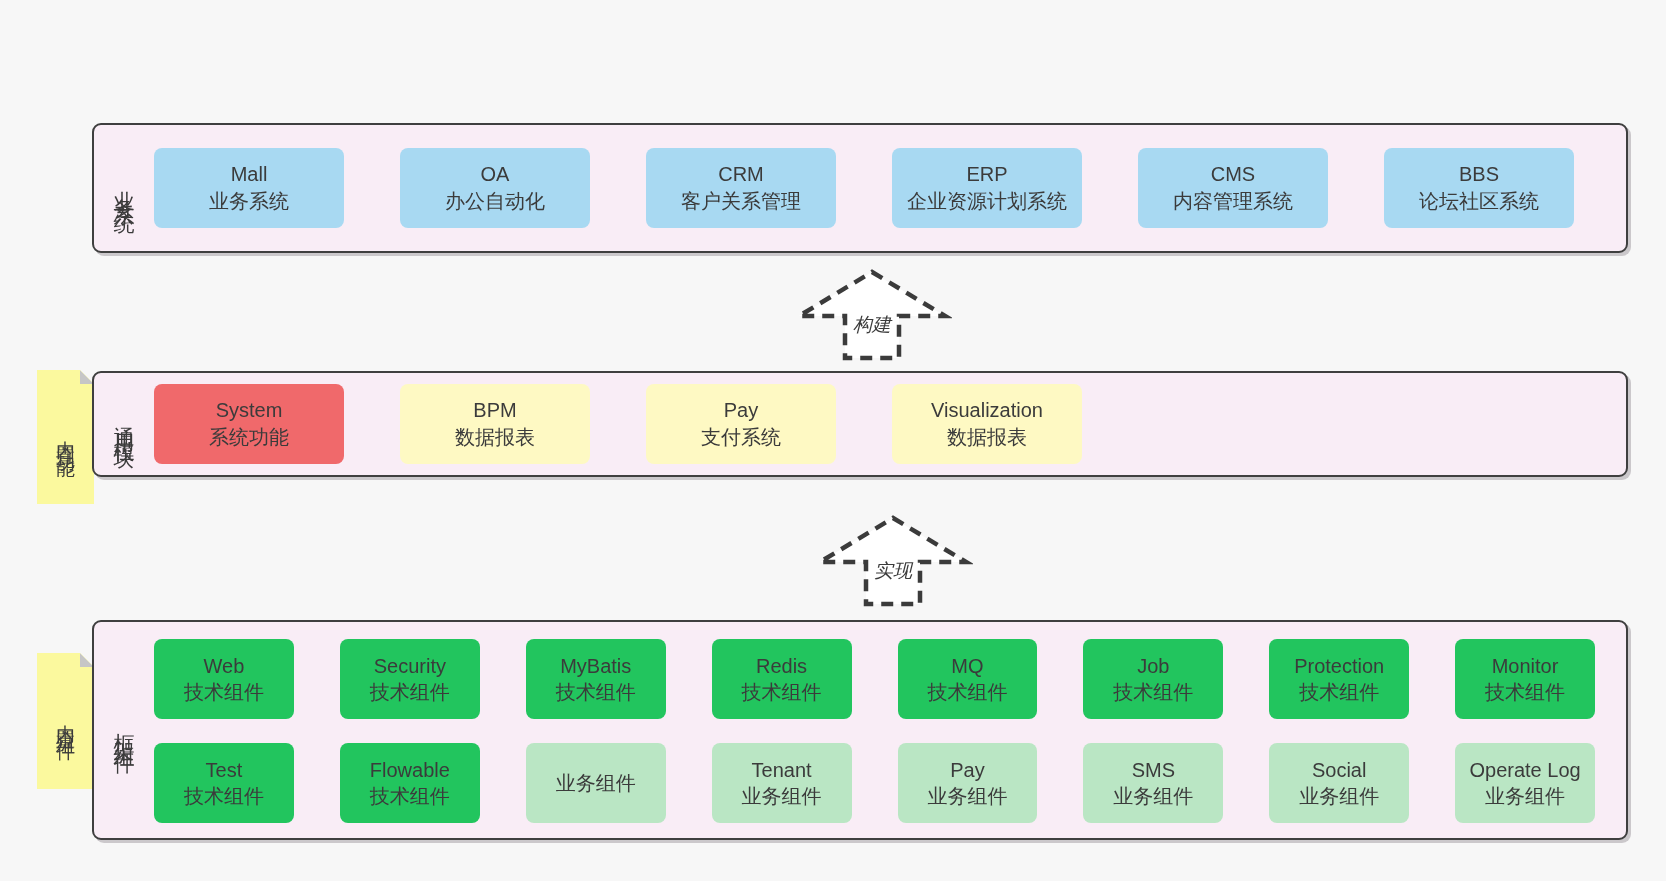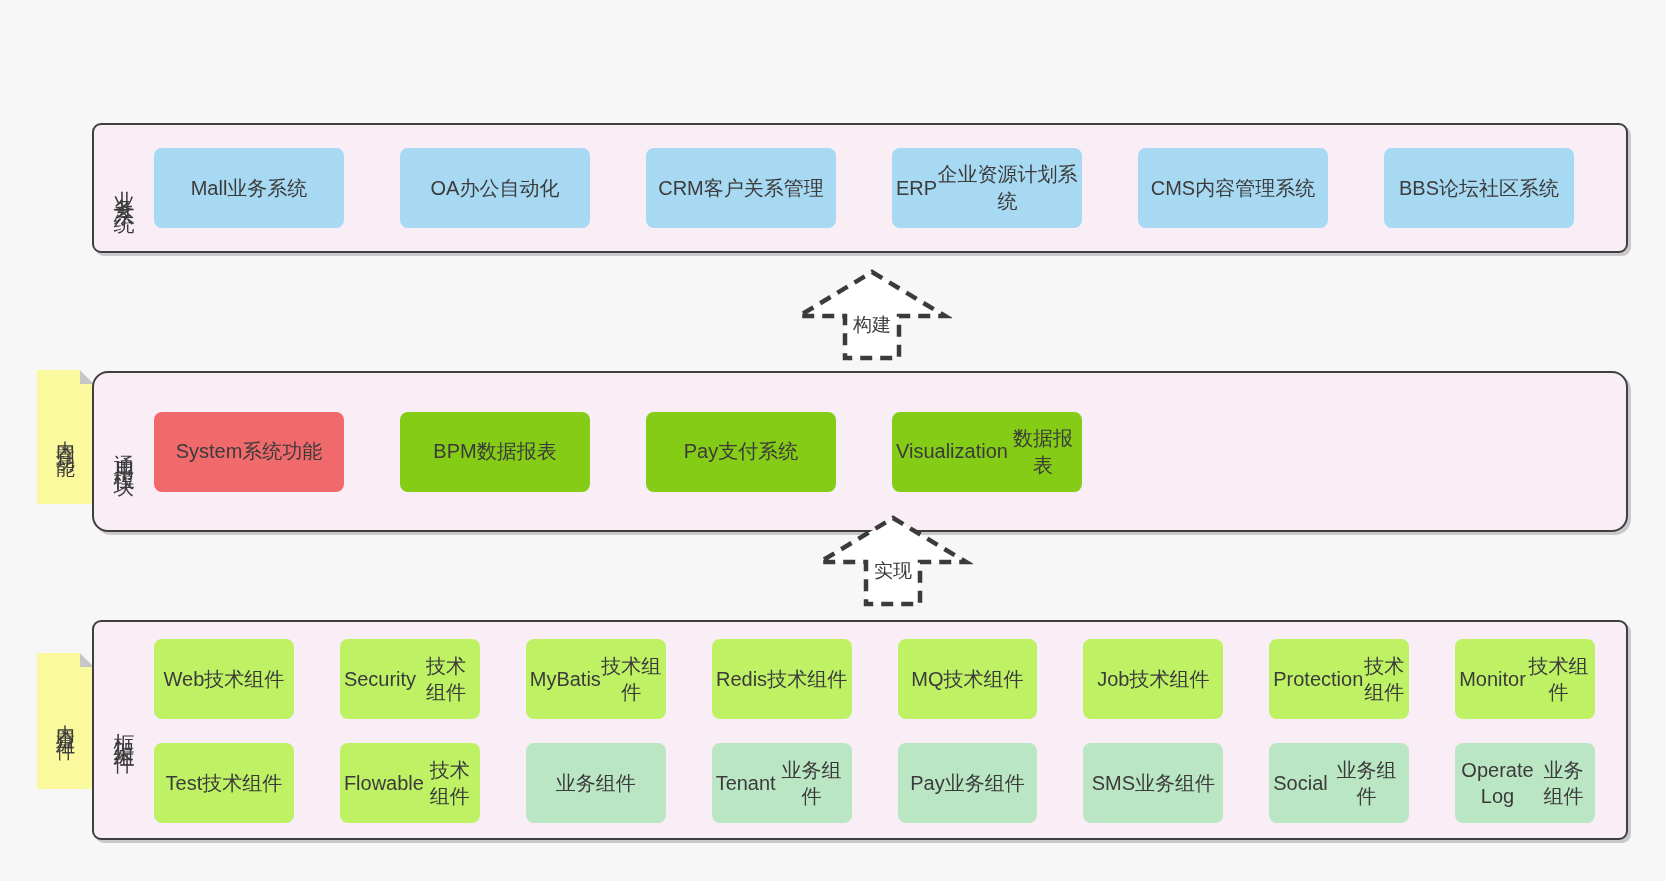--- a/index.html
+++ b/index.html
@@ -4,63 +4,63 @@
 <style>
   html,body{margin:0;padding:0;}
   body{font-family:"Liberation Sans","DejaVu Sans",sans-serif;background:#f7f7f7;}
   .page{position:relative;width:1666px;height:881px;background:#f7f7f7;overflow:hidden;}
 
   
   .layer{position:absolute;left:92px;width:1536px;box-sizing:border-box;
          background:#f9edf6;border:2px solid #3f3f3f;border-radius:9px;
          box-shadow:3px 3px 0 rgba(90,80,88,.28);z-index:1;}
   #layer1{top:123px;height:130px;}
-  #layer2{top:371px;height:161px;border-radius:16px;}
+  #layer2{top:371px;height:106px;}
   #layer3{top:620px;height:220px;}
 
   .layer-label{position:absolute;left:16px;top:50%;transform:translateY(-50%);
          writing-mode:vertical-lr;text-orientation:upright;letter-spacing:7px;
          font-size:21px;color:#3b3b3b;white-space:nowrap;}
 
   .grid{position:absolute;display:grid;align-items:center;}
   .grid6{left:60px;right:52px;top:0;height:100%;
          grid-template-columns:repeat(6,1fr);column-gap:56px;}
   .grid8{left:60px;right:31px;top:17px;bottom:15px;
          grid-template-columns:repeat(8,1fr);column-gap:46px;row-gap:24px;grid-auto-rows:1fr;}
 
-  .box{border-radius:8px;display:flex;flex-direction:row;align-items:center;
+  .box{border-radius:8px;display:flex;flex-direction:column;align-items:center;
        justify-content:center;text-align:center;color:#3b3b3b;
        font-size:20px;line-height:27px;padding:2px 4px;box-sizing:border-box;}
   .grid6 .box{height:80px;}
   .grid8 .box{height:100%;line-height:26px;}
   .blue{background:#a8d9f2;}
   .red{background:#f0696b;}
-  .pink{background:#84cc16;}
-  .green{background:#bef264;}
+  .pink{background:#fef9c3;}
+  .green{background:#22c55e;}
   .lgreen{background:#bae6c4;}
 
   
   .note{position:absolute;left:37px;width:57px;background:#fbf99e;z-index:0;
         clip-path:polygon(0 0,calc(100% - 14px) 0,100% 14px,100% 100%,0 100%);}
   #note1{top:370px;height:134px;}
   #note2{top:653px;height:136px;}
   .fold{position:absolute;top:0;right:0;width:14px;height:14px;background:#c6c6c6;
         clip-path:polygon(0 0,100% 100%,0 100%);}
   .note-text{position:absolute;left:50%;top:50%;transform:translate(-50%,-50%);
         writing-mode:vertical-lr;text-orientation:upright;letter-spacing:6px;
         font-size:19px;color:#3b3b3b;white-space:nowrap;}
 
   
   .arrow{position:absolute;width:160px;height:96px;z-index:1;}
   #arrow1{left:792px;top:267px;}
   #arrow2{left:813px;top:513px;}
   .arrow svg{display:block;}
   .arrow path{fill:#ffffff;stroke:#3b3b3b;stroke-width:4.5;stroke-dasharray:12 8;}
   .arrow-label{position:absolute;left:50%;top:45px;transform:translateX(-50%);
-        background:#ffffff;padding:0 3px;font-size:19px;color:#3b3b3b;white-space:nowrap;}
+        background:#ffffff;padding:0 3px;font-size:19px;color:#3b3b3b;white-space:nowrap;font-style:italic;}
 </style>
 </head>
 <body>
 
 <div class="page">
 
   <div class="layer" id="layer1">
     <div class="layer-label">业务系统</div>
     <div class="grid grid6">
       <div class="box blue">

